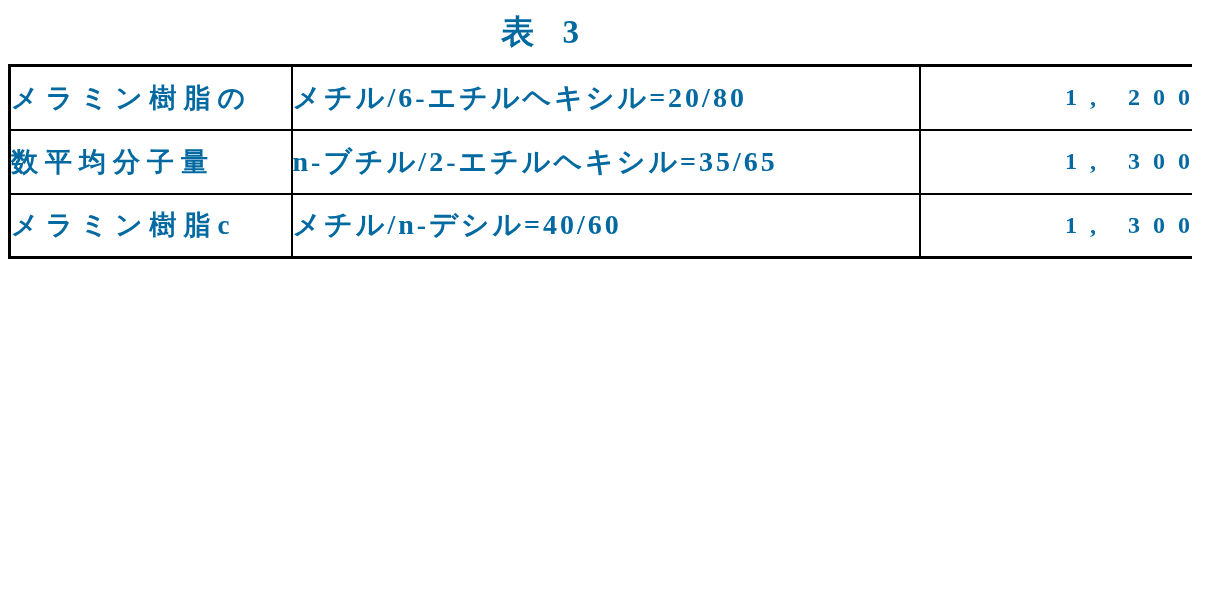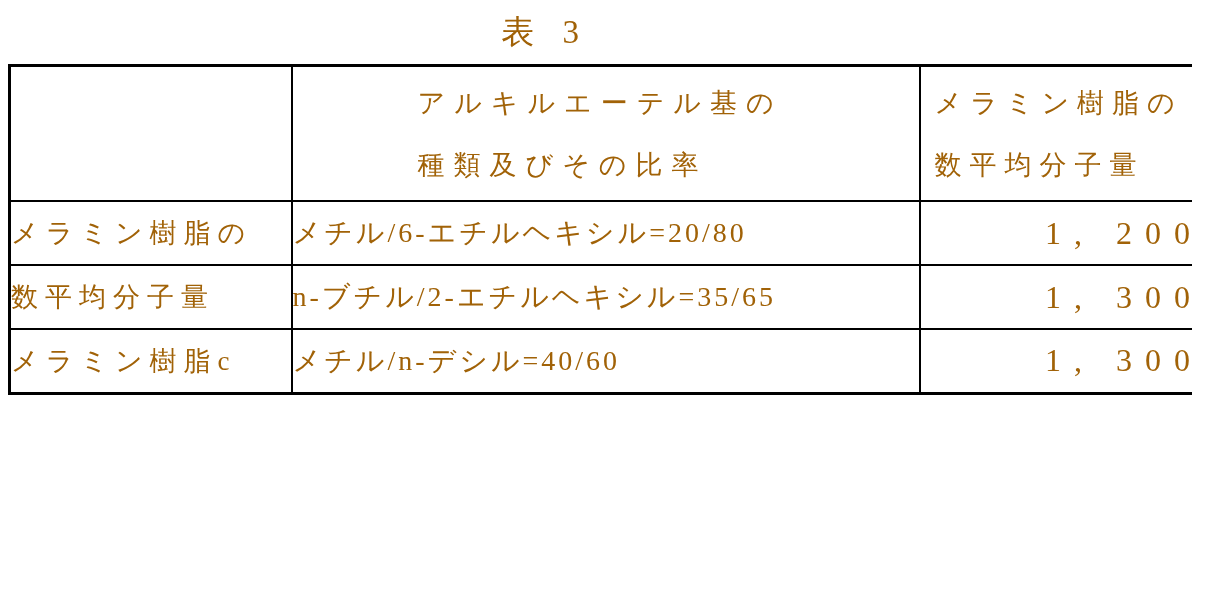--- a/index.html
+++ b/index.html
@@ -5,23 +5,23 @@
   html, body {
     margin: 0;
     padding: 0;
     background: #ffffff;
   }
   .page {
     position: relative;
     width: 1192px;
     height: 612px;
     background: #ffffff;
-    color: #a16207;
+    color: #0369a1;
     font-family: "Liberation Serif", "DejaVu Serif", serif;
-    font-weight: normal;
+    font-weight: bold;
     overflow: hidden;
   }
   .doc-title {
     position: absolute;
     top: 10px;
     left: 0;
     width: 1090px;
     text-align: center;
     font-size: 33px;
     letter-spacing: 10px;
@@ -52,21 +52,21 @@
   .cell-ratio {
     padding-left: 16px;
     letter-spacing: 3px;
     font-size: 28px;
     white-space: nowrap;
   }
   .cell-mw {
     text-align: right;
     padding-right: 52px;
     letter-spacing: 13px;
-    font-size: 32px;
+    font-size: 24px;
     white-space: nowrap;
     margin-top: 36px;
   }
   .hdr-cell {
     height: 133px;
     display: flex;
     flex-direction: column;
     justify-content: center;
     gap: 26px;
   }
@@ -81,35 +81,20 @@
   <div class="doc-title">表 3</div>
 
   <table class="data-table">
     <colgroup>
       <col class="c1">
         <col class="c2">
         <col class="c3">
     </colgroup>
 
     <tbody>
-        <tr class="header-row">
-      <td></td>
-      <td>
-        <div class="hdr-cell hdr-col2">
-          <div class="hdr-line">アルキルエーテル基の</div>
-          <div class="hdr-line">種類及びその比率</div>
-        </div>
-      </td>
-      <td>
-        <div class="hdr-cell hdr-col3">
-          <div class="hdr-line">メラミン樹脂の</div>
-          <div class="hdr-line">数平均分子量</div>
-        </div>
-      </td>
-    </tr>
 
     <tr class="data-row">
       <td class="cell-name">メラミン樹脂の</td>
       <td class="cell-ratio">メチル/6-エチルヘキシル=20/80</td>
       <td class="cell-mw">1, 200</td>
     </tr>
     <tr class="data-row">
       <td class="cell-name">数平均分子量</td>
       <td class="cell-ratio">n-ブチル/2-エチルヘキシル=35/65</td>
       <td class="cell-mw">1, 300</td>

